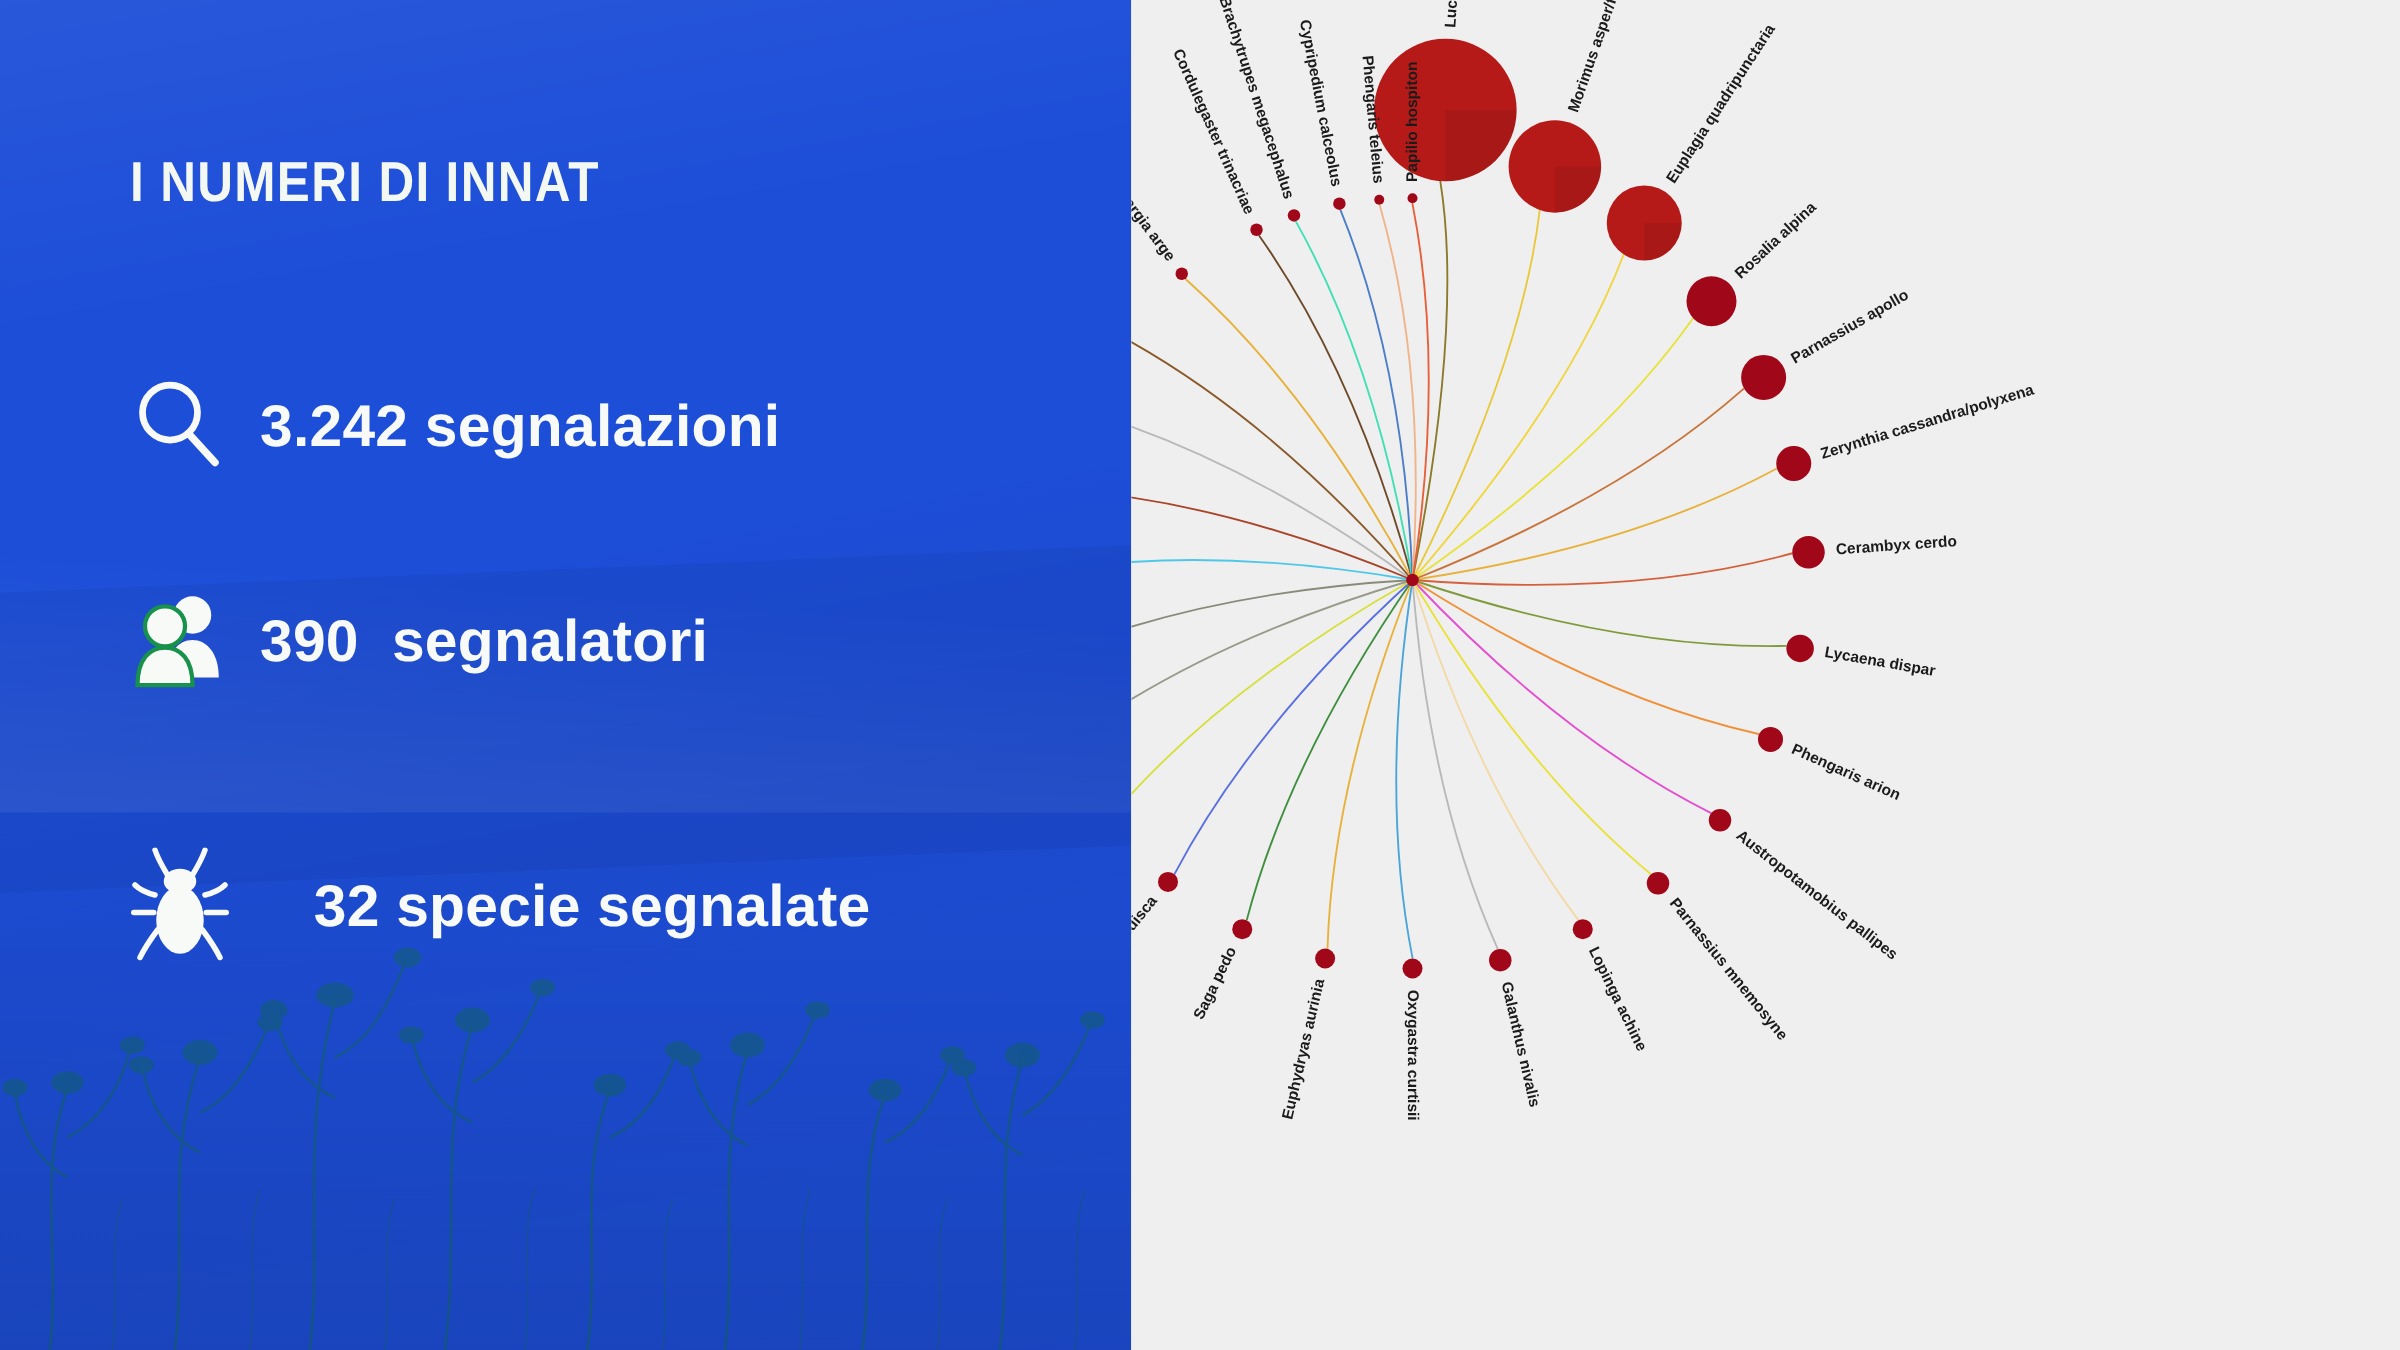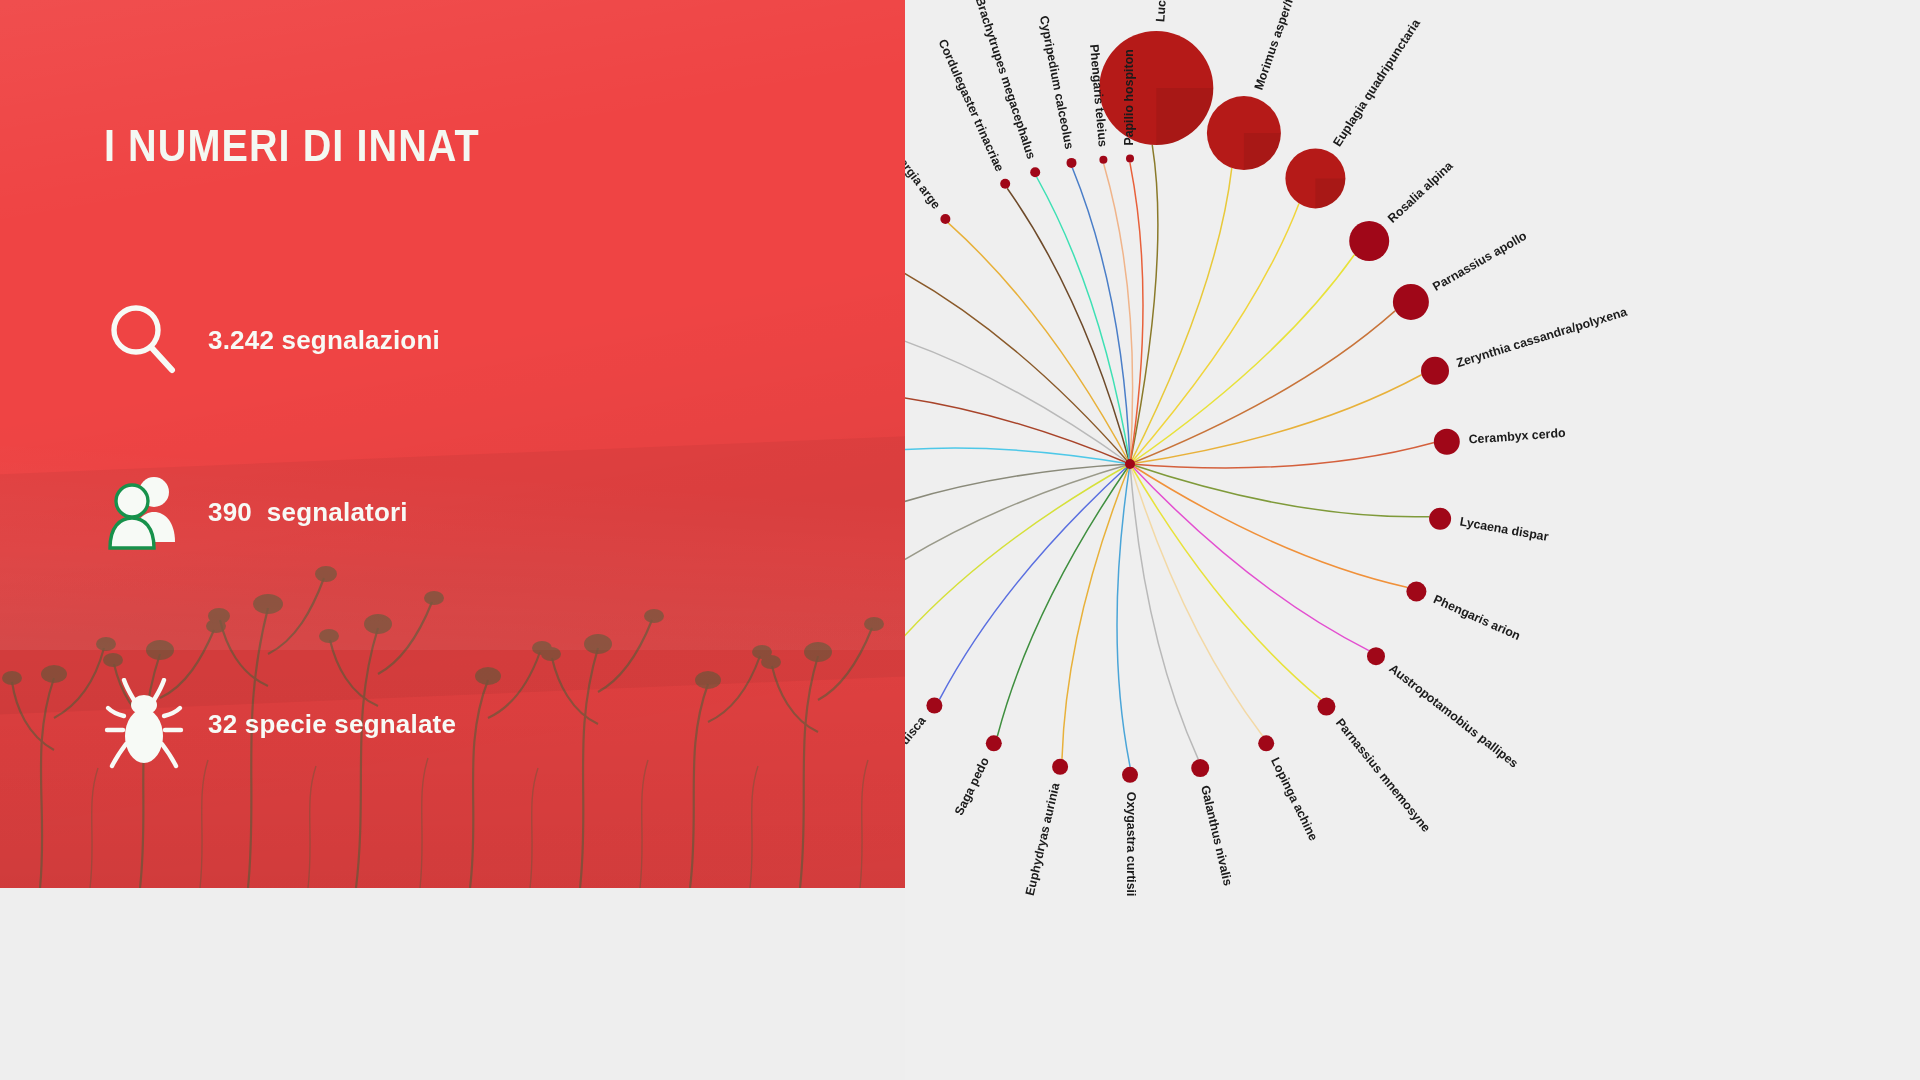--- a/index.html
+++ b/index.html
@@ -3,22 +3,22 @@
 <meta charset="utf-8">
 <style>
   * { box-sizing: border-box; margin: 0; padding: 0; }
   html, body { width: 1920px; height: 1080px; overflow: hidden; }
   body { font-family: "Liberation Sans", sans-serif; background: #eeeeee; }
 
   #stage { position: relative; width: 1920px; height: 1080px; }
 
   
   #left-panel {
-    position: absolute; left: 0; top: 0; width: 905px; height: 888px;
-    background: #ef4444;
+    position: absolute; left: 0; top: 0; width: 905px; height: 1080px;
+    background: #1d4ed8;
     overflow: hidden;
   }
   #left-panel .tex1 {
     position: absolute; inset: 0;
     background:
       linear-gradient(170deg, rgba(255,255,255,0.055) 0%, rgba(255,255,255,0.0) 22%,
                       rgba(0,0,0,0.0) 40%, rgba(0,0,0,0.05) 62%, rgba(0,0,0,0.02) 100%);
   }
   #left-panel .tex2 {
     position: absolute; left: -40px; top: 330px; width: 1020px; height: 320px;
@@ -42,25 +42,25 @@
     color: #f4f8f2;
     font-family: "Liberation Sans Narrow", "Liberation Sans", sans-serif;
     font-size: 45px; font-weight: bold;
     letter-spacing: 1.2px;
     transform: scaleX(0.88); transform-origin: left center;
   }
 
   .stat-row { position: absolute; left: 104px; display: flex; align-items: center; }
   #stat-row-0 { top: 300px; }
   #stat-row-1 { top: 472px; }
-  #stat-row-2 { top: 678px; }
+  #stat-row-2 { top: 678px; gap: 43px; }
 
   .stat-icon { width: 104px; flex: 0 0 104px; display: flex; align-items: center; justify-content: flex-start; }
   .stat-label {
-    color: #f7faf6; font-size: 26px; font-weight: bold;
+    color: #f7faf6; font-size: 47px; font-weight: bold;
     white-space: pre; letter-spacing: 0.2px;
   }
 
   
   #chart-panel {
     position: absolute; left: 905px; top: 0; width: 1015px; height: 1080px;
     background: #efefef; overflow: hidden;
   }
   #chart-svg { position: absolute; left: 0; top: 0; }
 

